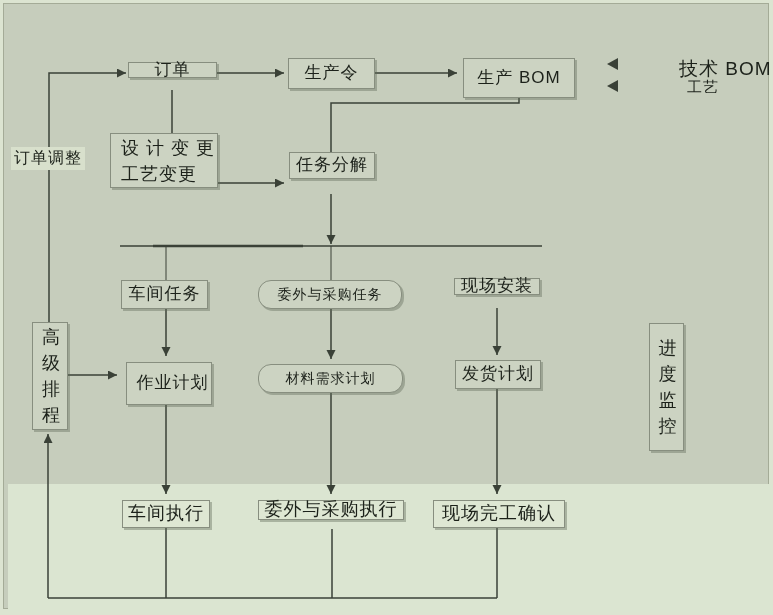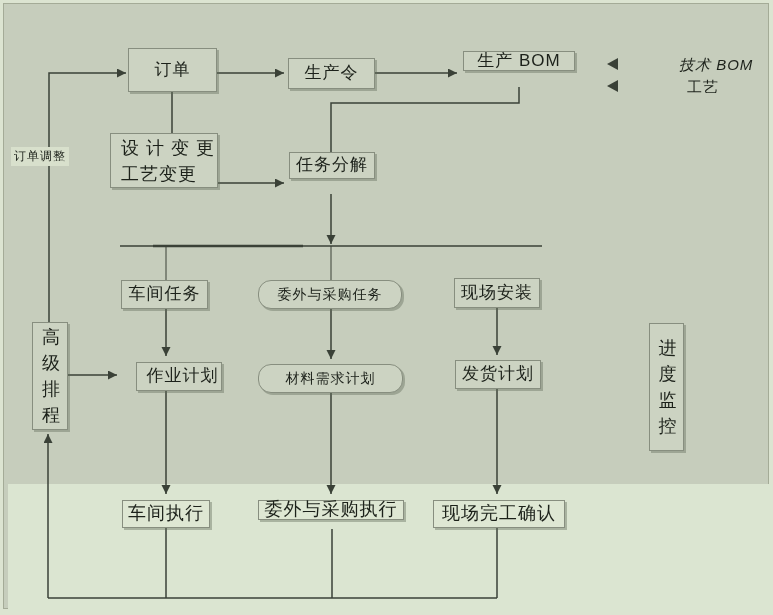--- a/index.html
+++ b/index.html
@@ -38,21 +38,21 @@
   .node.vtext{letter-spacing:0;}
   .node.vtext span{
     display:block;width:20px;word-break:break-all;
     text-align:right;font-size:18px;line-height:26px;white-space:normal;
   }
   .node.multiline{
     white-space:pre-line;justify-content:flex-start;
     padding-left:10px;font-size:18px;line-height:26px;text-align:left;
   }
   .float-label{
-    position:absolute;font-size:12px;color:#1c211a;letter-spacing:1px;
+    position:absolute;font-size:16px;color:#1c211a;letter-spacing:1px;
     white-space:nowrap;
   }
   .shaded{background:#d8e0cc;padding:1px 3px;}
 </style>
 </head>
 <body>
 
 <div class="panel">
   <div class="lower-band"></div>
 </div>
@@ -87,38 +87,38 @@
     <path d="M497,598 H48"></path>
     <path d="M48,598 V434" marker-end="url(#arr)"></path>
     <path d="M49,323 V73 H126" marker-end="url(#arr)"></path>
   </g>
   <g fill="#3a4137" stroke="none">
     <polygon points="618,58 607,64 618,70"></polygon>
     <polygon points="618,80 607,86 618,92"></polygon>
   </g>
 </svg>
 
-<div class="node" style="left:128px;top:48px;width:89px;height:44px;">订单</div>
+<div class="node" style="left:128px;top:62px;width:89px;height:16px;">订单</div>
 
 <div class="node" style="left:288px;top:58px;width:87px;height:31px;">生产令</div>
 
-<div class="node" style="left:463px;top:51px;width:112px;height:20px;">生产 BOM</div>
+<div class="node" style="left:463px;top:58px;width:112px;height:40px;">生产 BOM</div>
 
 <div class="node multiline" style="left:110px;top:133px;width:108px;height:55px;">设 计 变 更
 工艺变更</div>
 
 <div class="node" style="left:289px;top:152px;width:86px;height:27px;">任务分解</div>
 
 <div class="node" style="left:121px;top:280px;width:87px;height:29px;">车间任务</div>
 
 <div class="node big" style="left:258px;top:280px;width:144px;height:29px;">委外与采购任务</div>
 
-<div class="node" style="left:454px;top:278px;width:86px;height:30px;">现场安装</div>
+<div class="node" style="left:454px;top:278px;width:86px;height:17px;">现场安装</div>
 
-<div class="node" style="left:136px;top:362px;width:86px;height:29px;padding-left:7px;">作业计划</div>
+<div class="node" style="left:126px;top:362px;width:86px;height:43px;padding-left:7px;">作业计划</div>
 
 <div class="node big" style="left:258px;top:364px;width:145px;height:29px;">材料需求计划</div>
 
 <div class="node" style="left:455px;top:360px;width:86px;height:29px;">发货计划</div>
 
 <div class="node vtext" style="left:32px;top:322px;width:36px;height:108px;">
   <span>高级排程</span>
 </div>
 
 <div class="node vtext" style="left:649px;top:323px;width:35px;height:128px;">
@@ -126,15 +126,15 @@
 </div>
 
 <div class="node exec" style="left:122px;top:500px;width:88px;height:28px;">车间执行</div>
 
 <div class="node exec" style="left:258px;top:500px;width:146px;height:20px;">委外与采购执行</div>
 
 <div class="node exec" style="left:433px;top:500px;width:132px;height:28px;">现场完工确认</div>
 
 <div class="float-label shaded" style="left:11px;top:147px;">订单调整</div>
 
-<div class="float-label" style="left:679px;top:56px;font-size:15px;font-style:italic;">技术 BOM</div>
+<div class="float-label" style="left:679px;top:56px;font-size:19px;">技术 BOM</div>
 
 <div class="float-label" style="left:687px;top:78px;font-size:15px;">工艺</div>
 
 </body></html>

